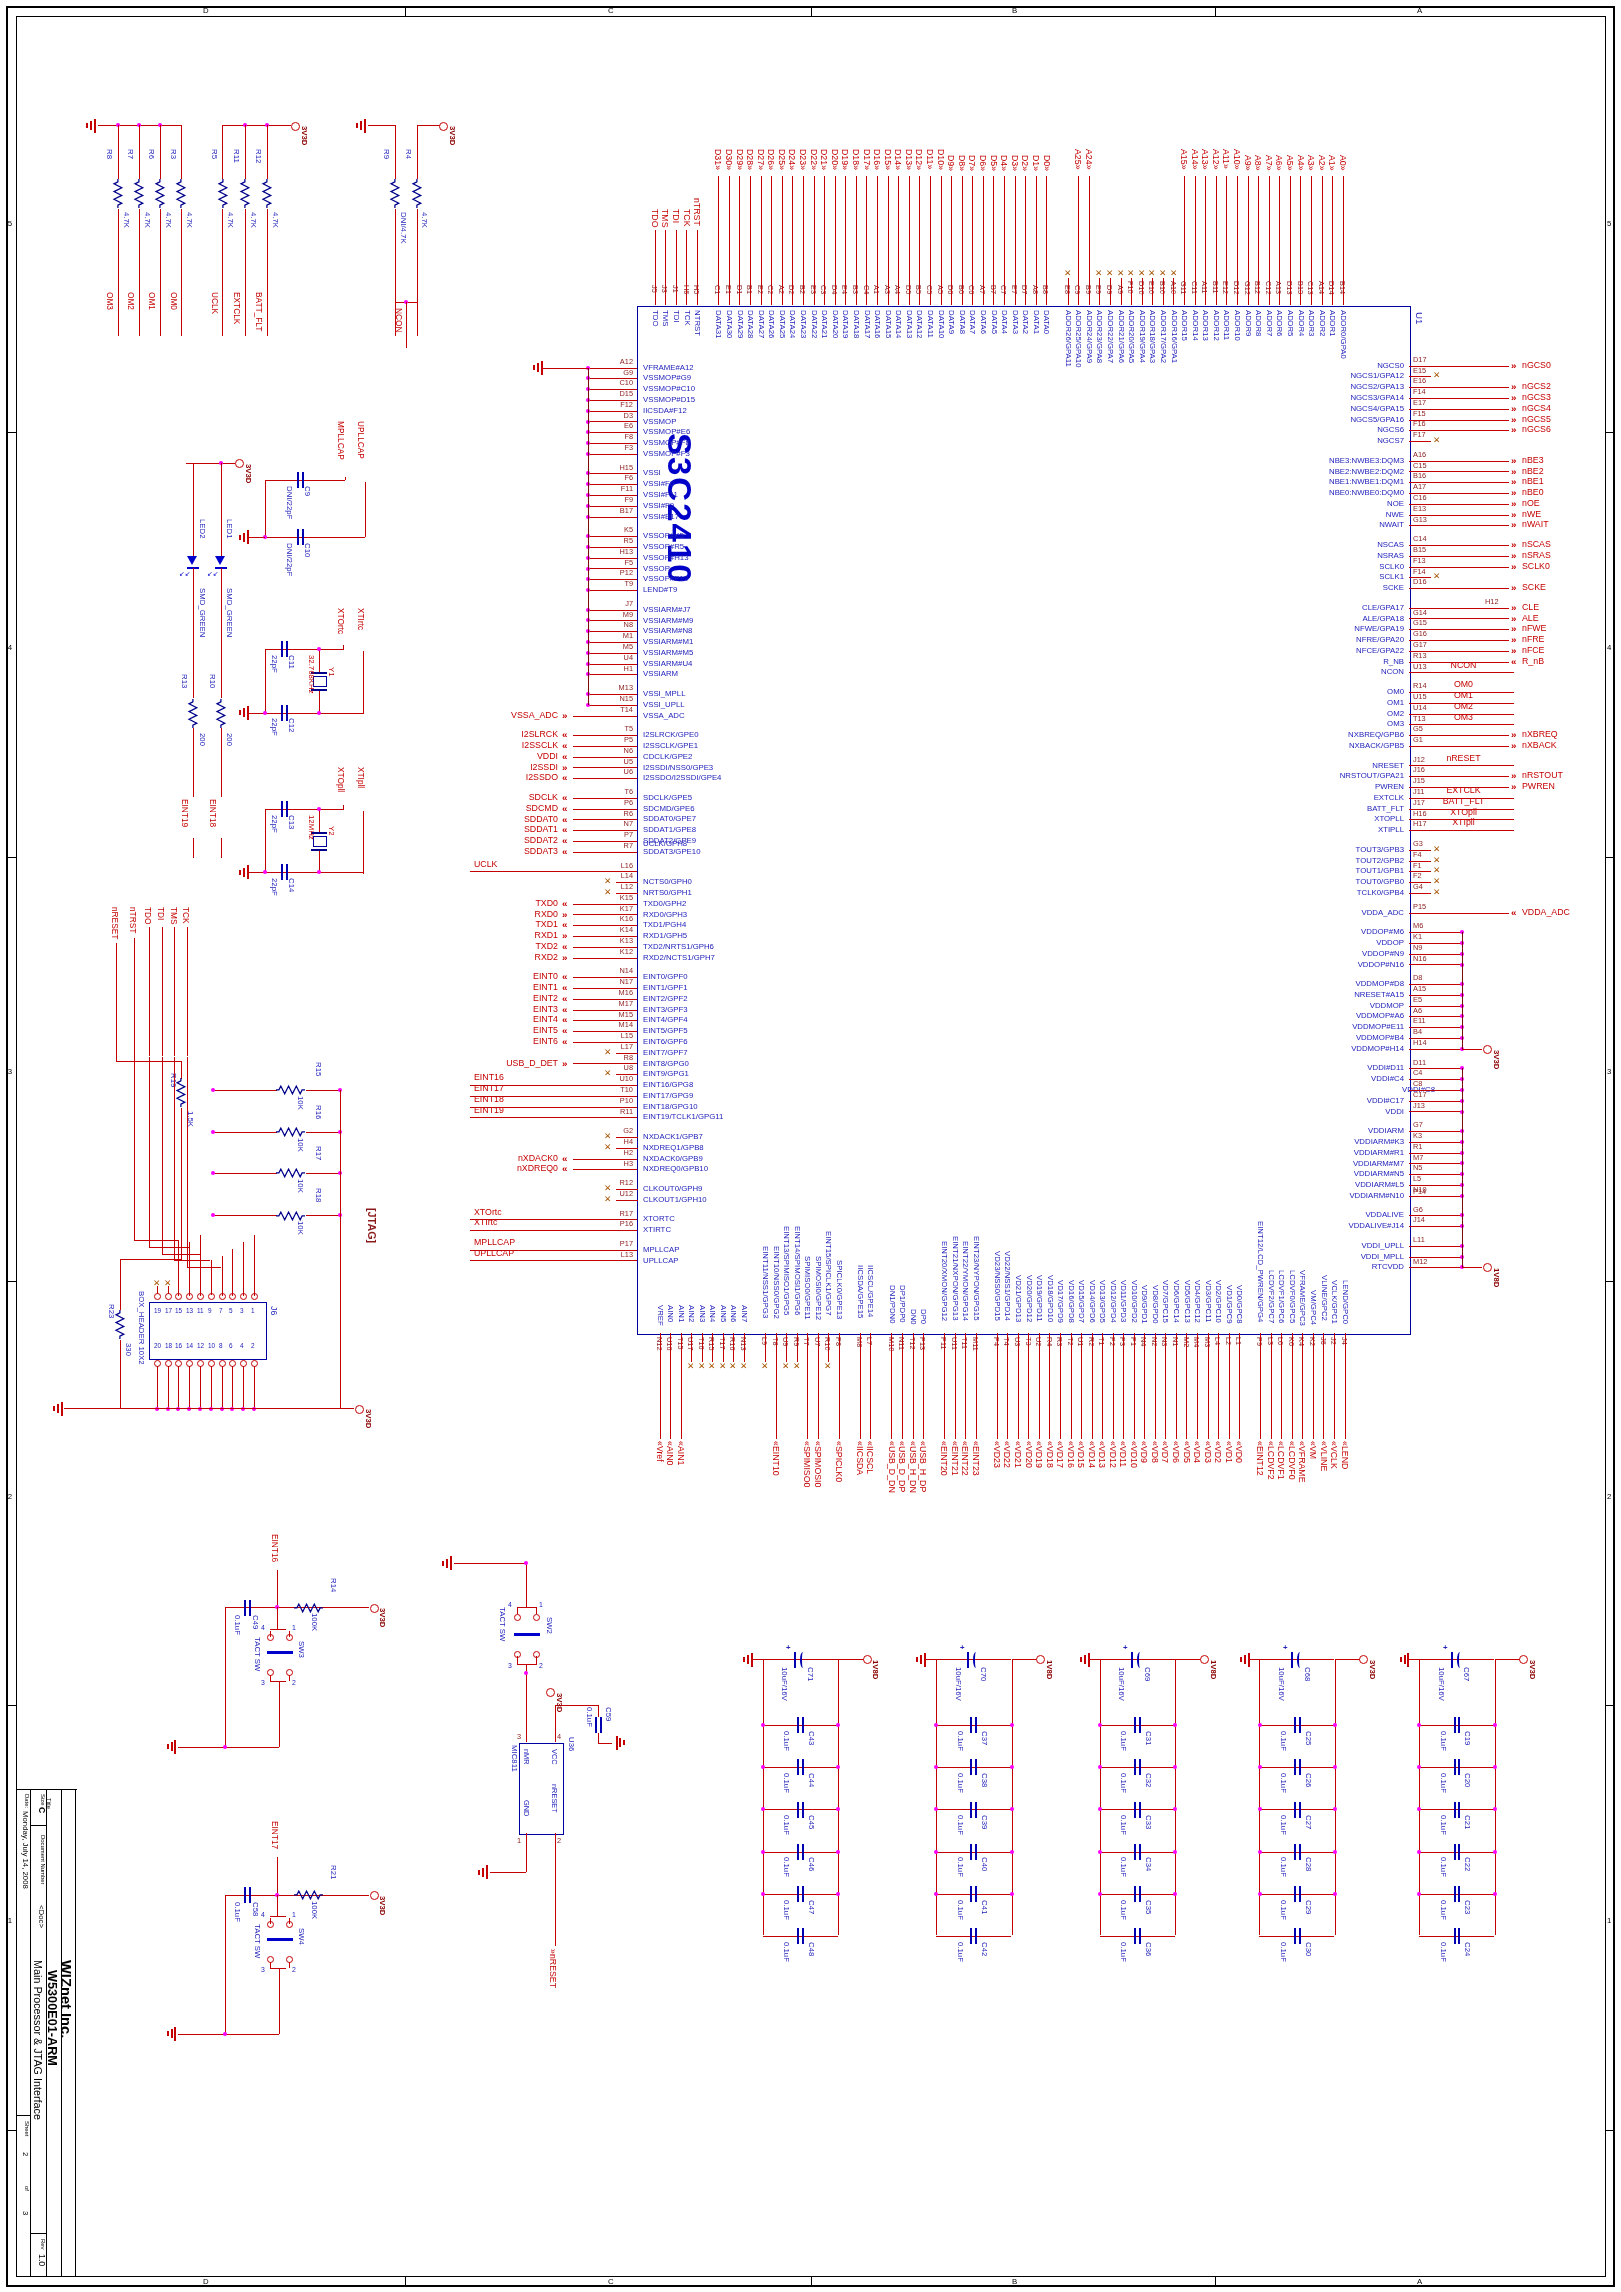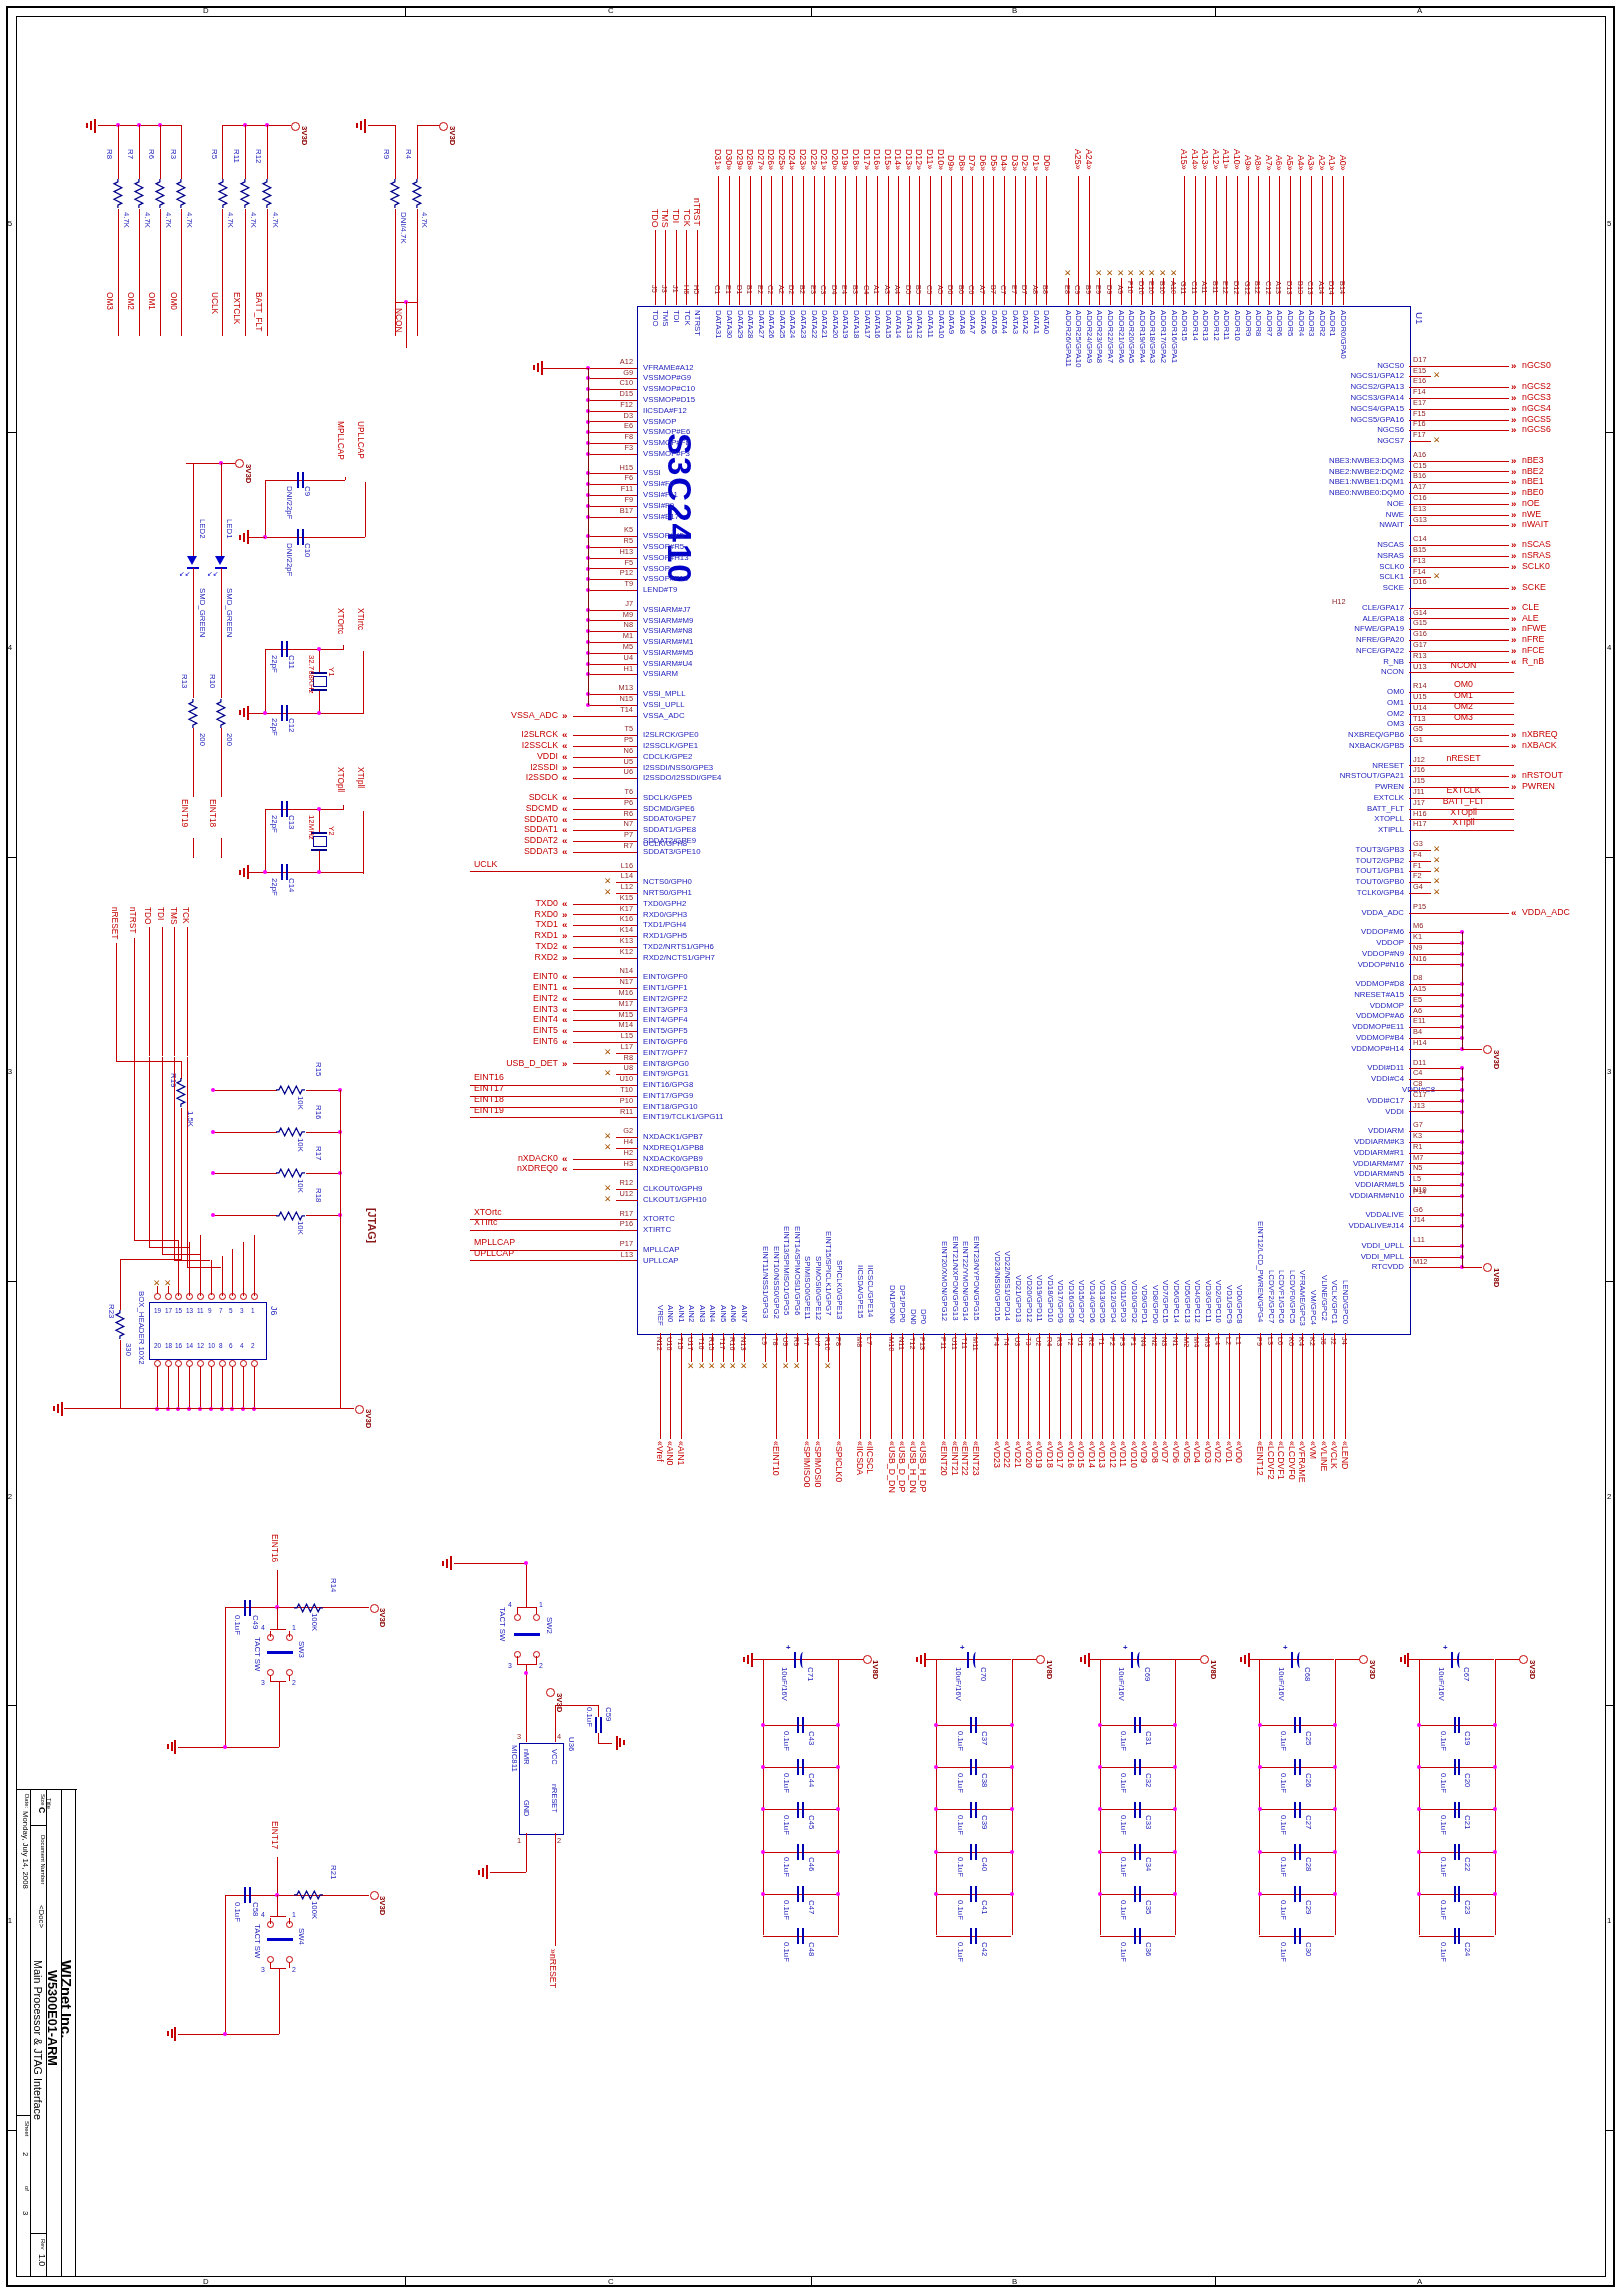--- a/index.html
+++ b/index.html
@@ -516,21 +516,21 @@
     <div class="ht red net" style="left: 1522px; top: 562px;">SCLK0</div>
     <div class="ht mar pin-num" style="left: 1413px; top: 568px;">F14</div>
     <div class="ht blu pin-name" style="left: 1208px; top: 573px; width: 196px; text-align: right;">SCLK1</div>
     <div class="w" style="left: 1409px; top: 577px; width: 21.6px; height: 1px;"></div>
     <div class="xmk" style="left: 1433px; top: 572px;">✕</div>
     <div class="ht mar pin-num" style="left: 1413px; top: 578px;">D16</div>
     <div class="ht blu pin-name" style="left: 1208px; top: 584px; width: 196px; text-align: right;">SCKE</div>
     <div class="w" style="left: 1409px; top: 588px; width: 100px; height: 1px;"></div>
     <div class="ht chev" style="left: 1511px; top: 583px;">»</div>
     <div class="ht red net" style="left: 1522px; top: 583px;">SCKE</div>
-    <div class="ht mar pin-num" style="left: 1332px; top: 598px;">H12</div>
+    <div class="ht mar pin-num" style="left: 1485px; top: 598px;">H12</div>
     <div class="ht blu pin-name" style="left: 1208px; top: 604px; width: 196px; text-align: right;">CLE/GPA17</div>
     <div class="w" style="left: 1409px; top: 608px; width: 100px; height: 1px;"></div>
     <div class="ht chev" style="left: 1511px; top: 603px;">»</div>
     <div class="ht red net" style="left: 1522px; top: 603px;">CLE</div>
     <div class="ht mar pin-num" style="left: 1413px; top: 609px;">G14</div>
     <div class="ht blu pin-name" style="left: 1208px; top: 615px; width: 196px; text-align: right;">ALE/GPA18</div>
     <div class="w" style="left: 1409px; top: 618px; width: 100px; height: 1px;"></div>
     <div class="ht chev" style="left: 1511px; top: 614px;">»</div>
     <div class="ht red net" style="left: 1522px; top: 614px;">ALE</div>
     <div class="ht mar pin-num" style="left: 1413px; top: 619px;">G15</div>

